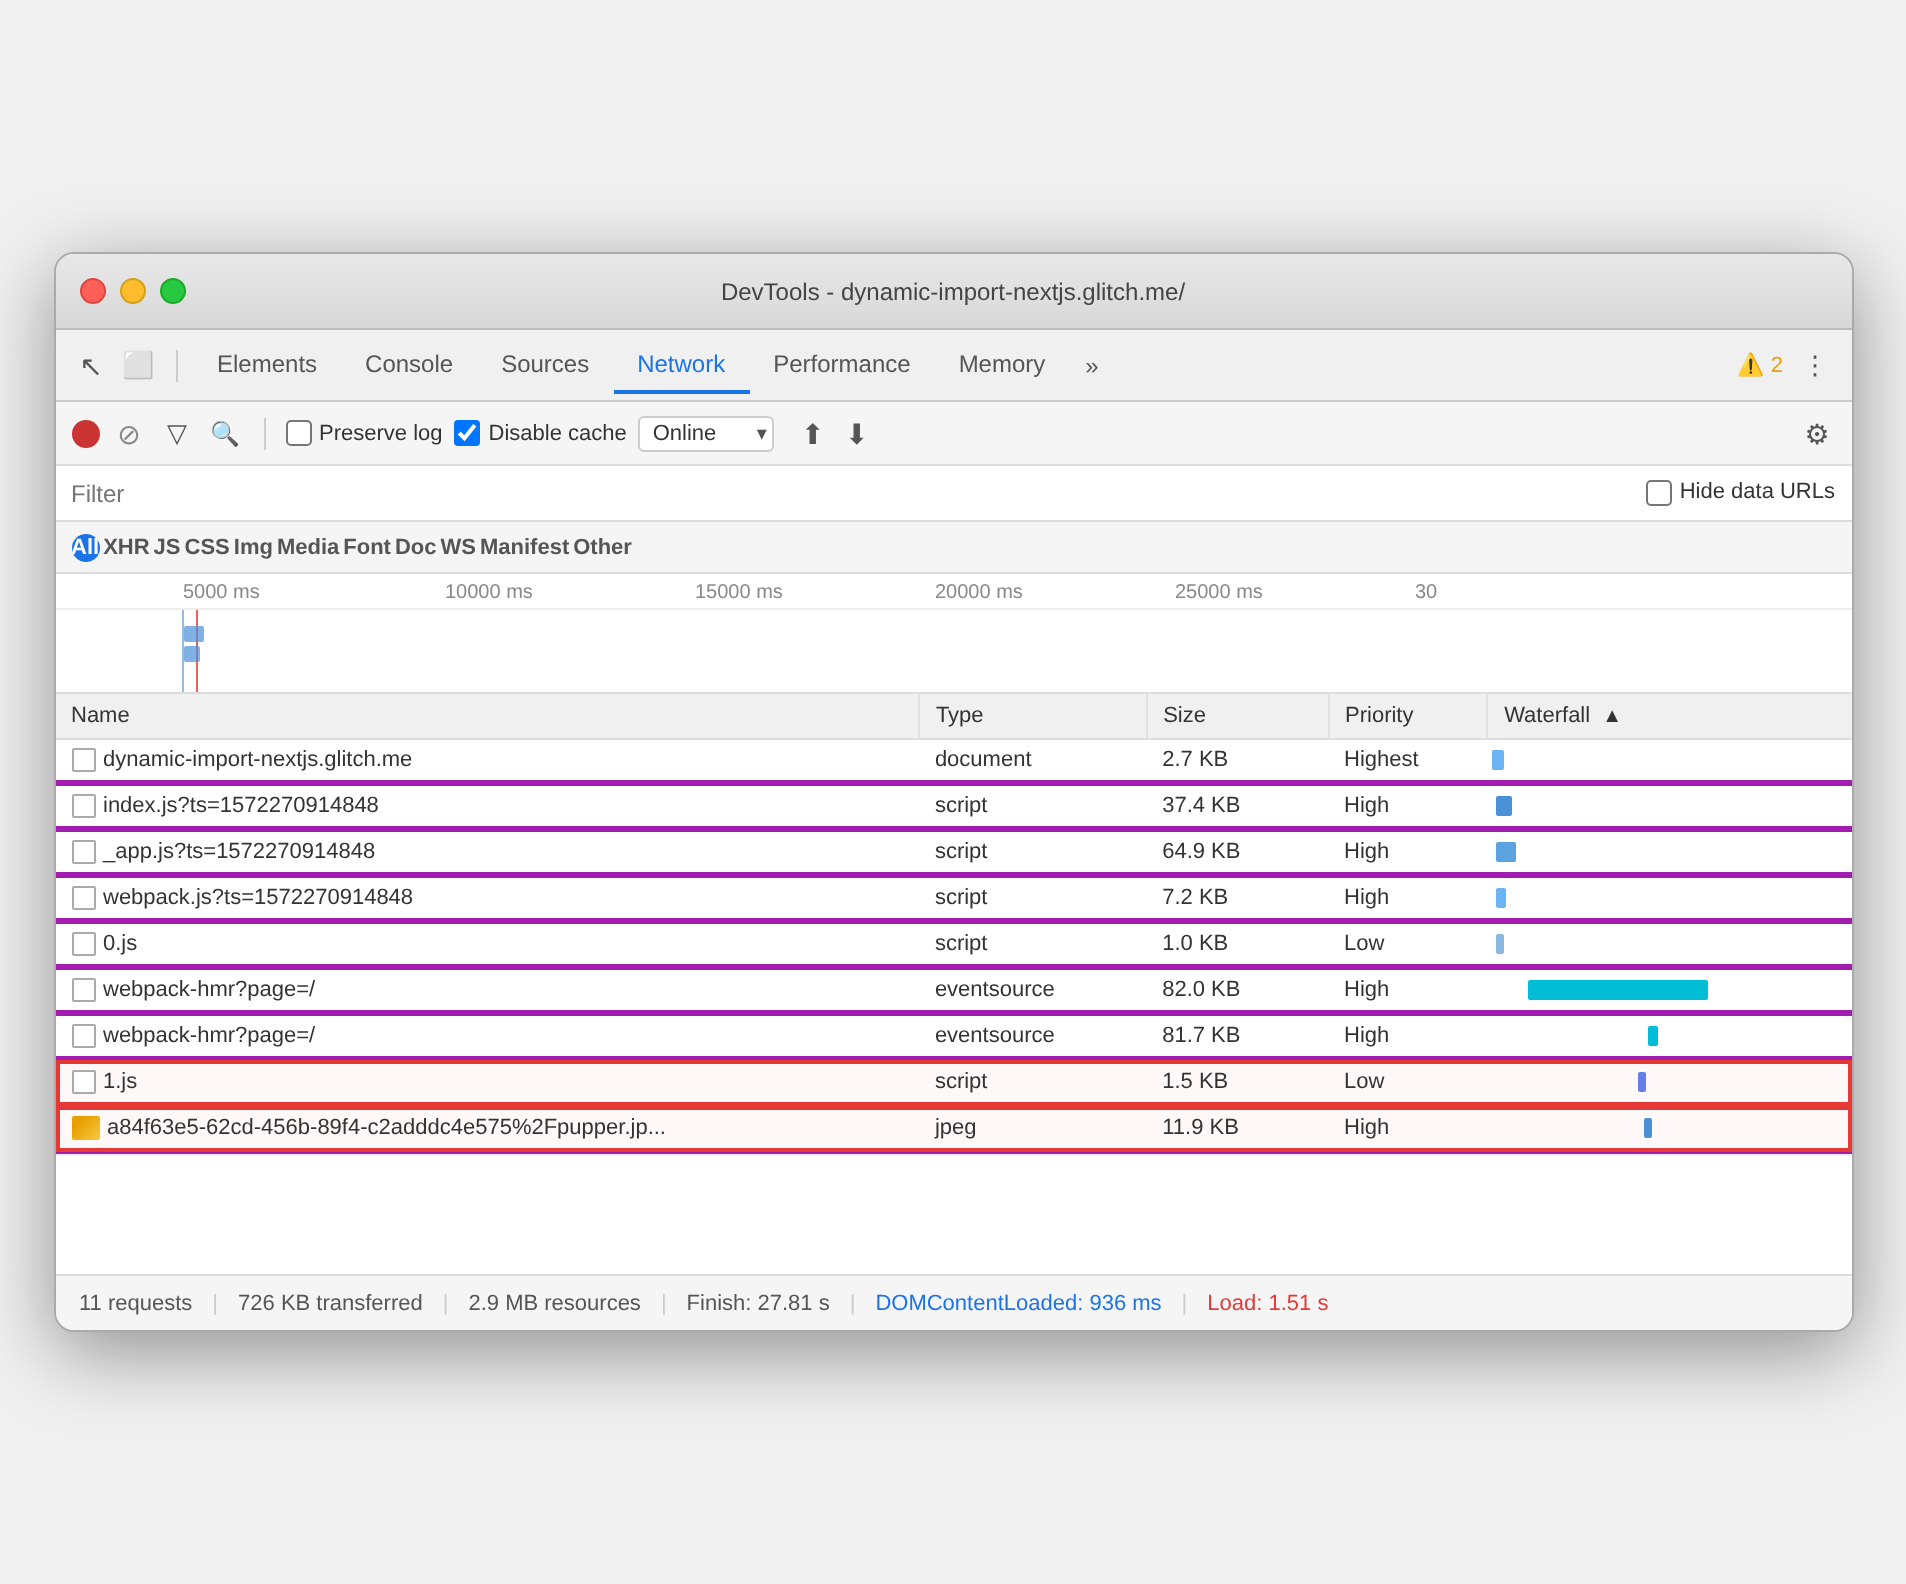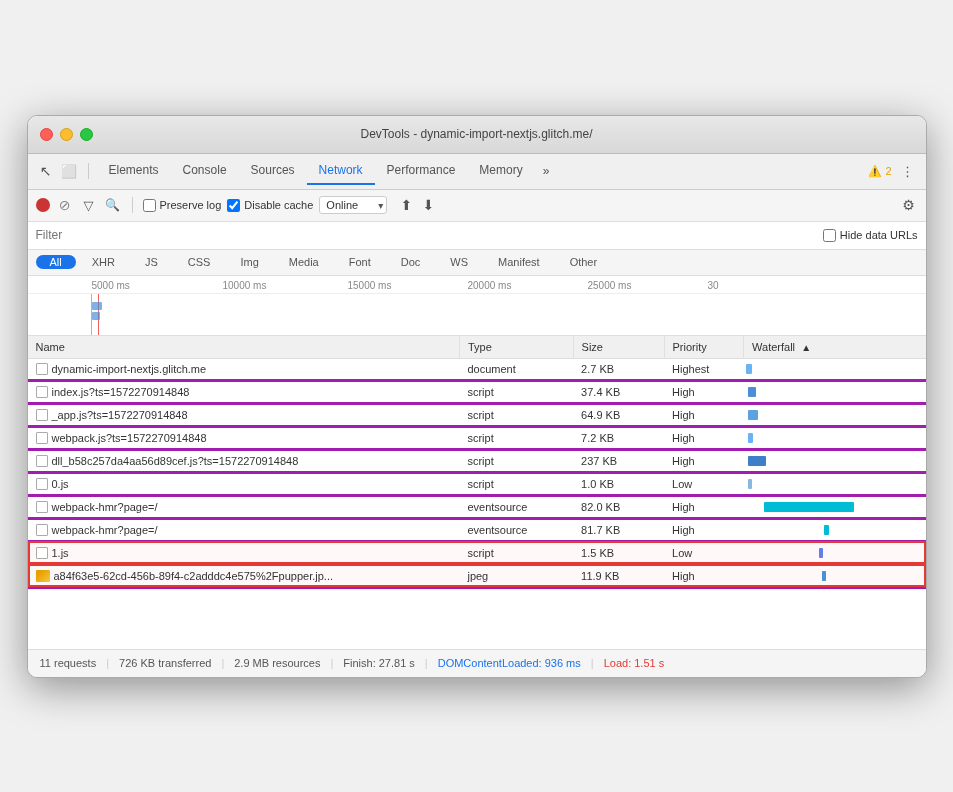--- a/index.html
+++ b/index.html
@@ -221,27 +221,28 @@
     .filter-types {
       background: #f5f5f5;
       border-bottom: 1px solid #ddd;
       display: flex;
       align-items: center;
       padding: 3px 8px;
       gap: 2px;
       height: 26px;
     }
     .filter-type-btn {
-      padding: 1px 14px;
+      padding: 1px 0;
       font-size: 11px;
       color: #555;
       cursor: pointer;
       border-radius: 3px;
       border: none;
       background: transparent;
+      font-weight: bold;
     }
     .filter-type-btn.active {
       background: #1a73e8;
       color: #fff;
       border-radius: 10px;
     }
     .timeline-bar {
       background: #fff;
       border-bottom: 1px solid #ddd;
       height: 60px;
@@ -530,34 +531,20 @@
             <td>7.2 KB</td>
             <td>High</td>
             <td class="waterfall-cell" style="position: relative; height: 20px;">
               <div class="waterfall-bar" style="left: 4px; width: 5px; background: rgb(106, 180, 245);"></div>
             </td>
           </tr>
           <tr>
             <td>
               <div class="name-cell">
                 <span class="file-icon"></span>
-                <span>dll_b58c257da4aa56d89cef.js?ts=1572270914848</span>
-              </div>
-            </td>
-            <td>script</td>
-            <td>237 KB</td>
-            <td>High</td>
-            <td class="waterfall-cell" style="position: relative; height: 20px;">
-              <div class="waterfall-bar" style="left: 4px; width: 18px; background: rgb(61, 127, 201);"></div>
-            </td>
-          </tr>
-          <tr>
-            <td>
-              <div class="name-cell">
-                <span class="file-icon"></span>
                 <span>0.js</span>
               </div>
             </td>
             <td>script</td>
             <td>1.0 KB</td>
             <td>Low</td>
             <td class="waterfall-cell" style="position: relative; height: 20px;">
               <div class="waterfall-bar" style="left: 4px; width: 4px; background: rgb(136, 184, 224);"></div>
             </td>
           </tr>

